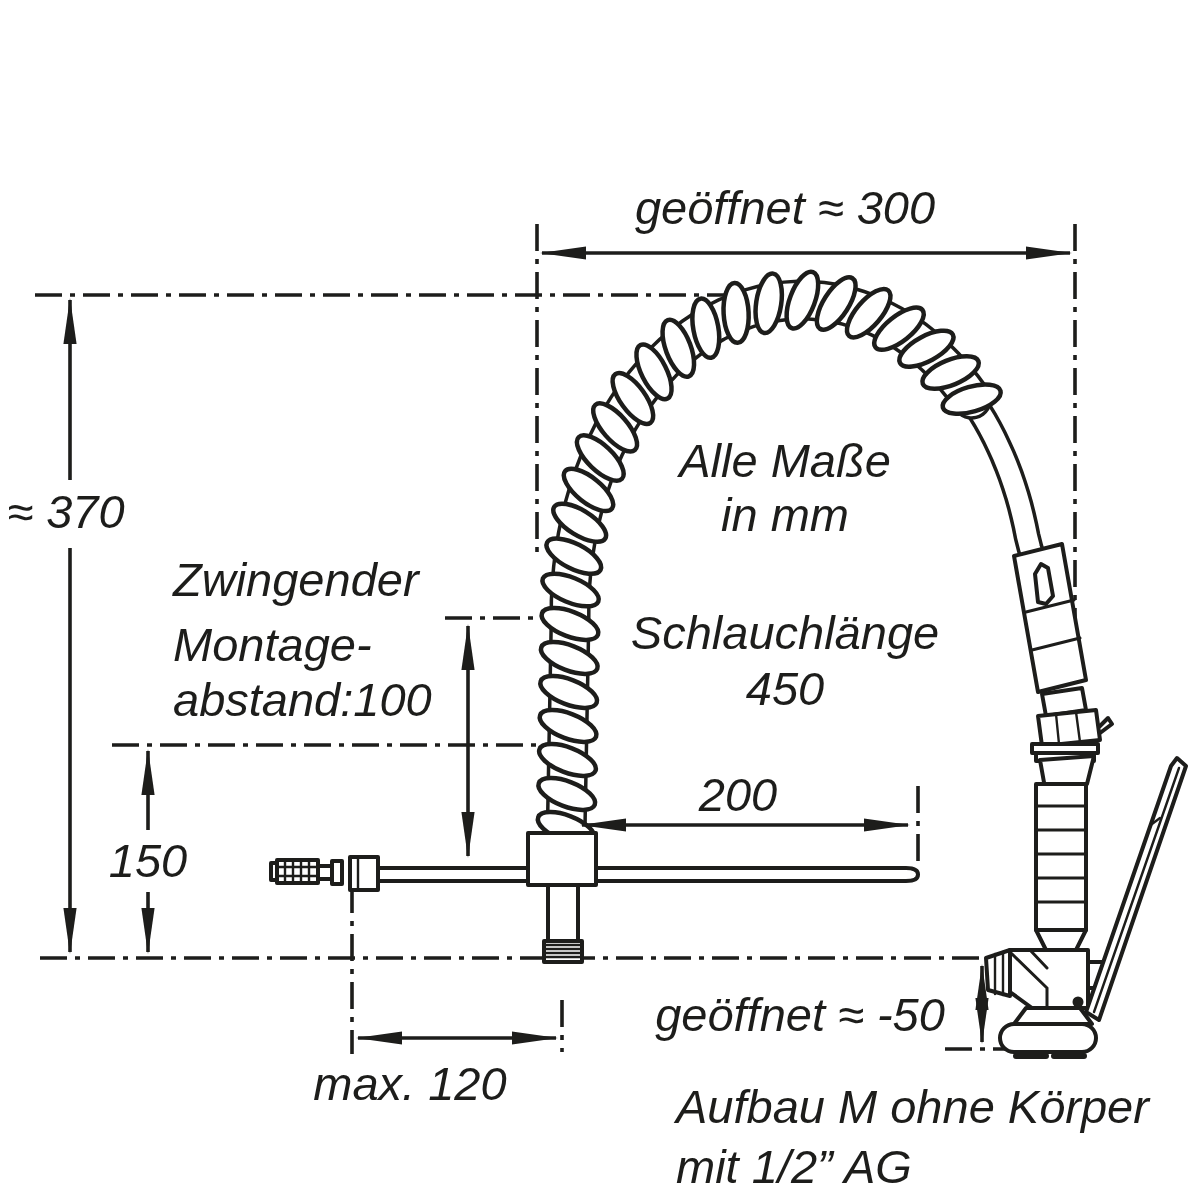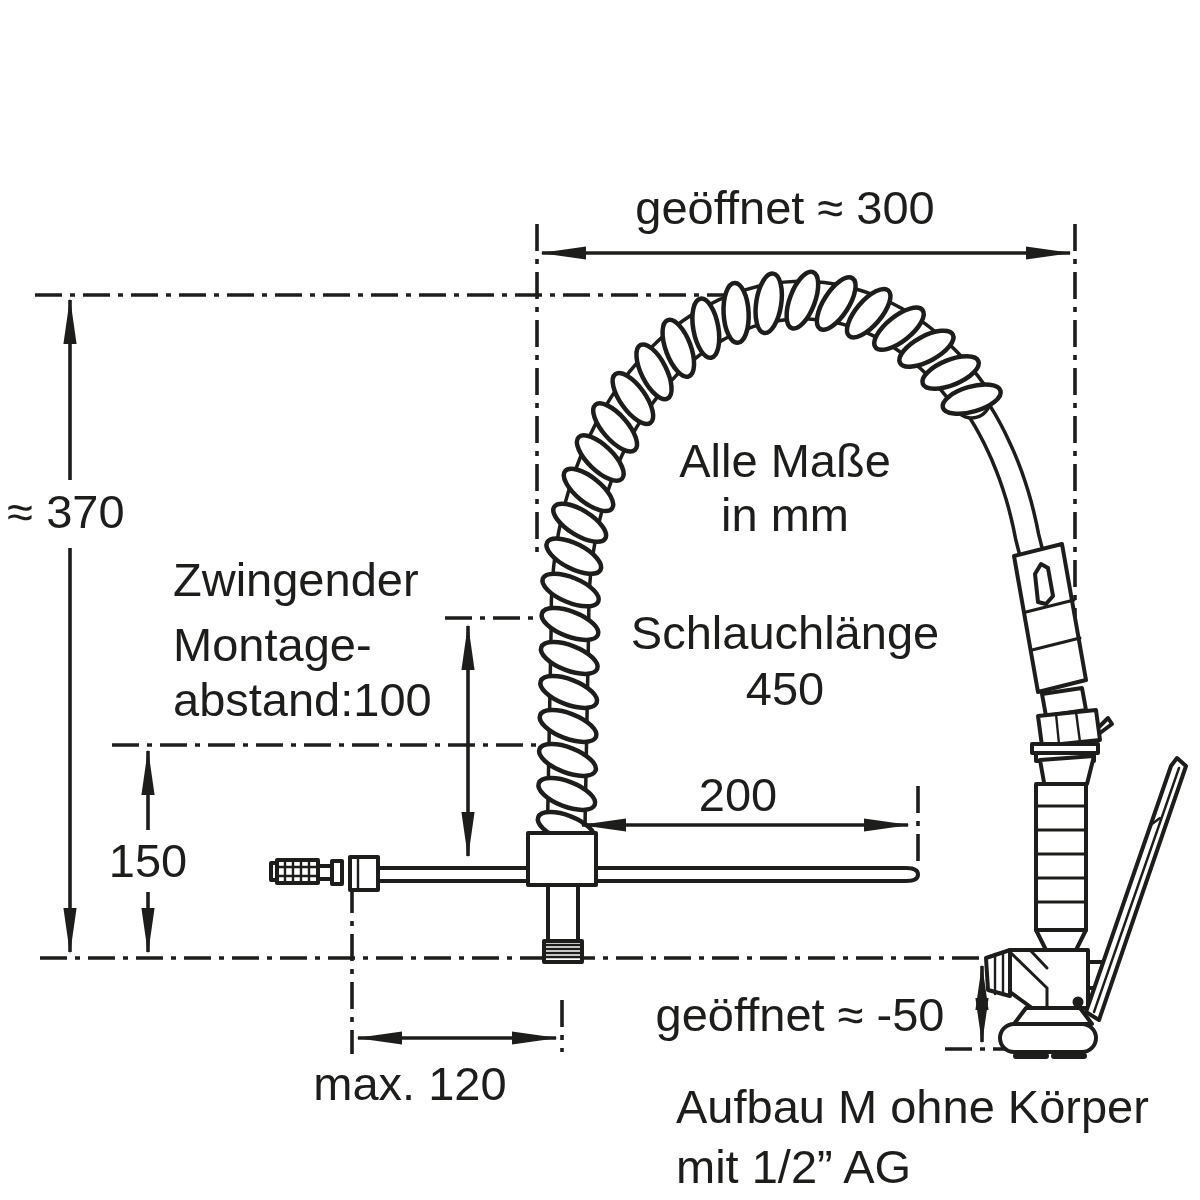--- a/index.html
+++ b/index.html
@@ -1,20 +1,21 @@
 <!DOCTYPE html>
 <html><head>
 <meta charset="utf-8">
 <style>
   html,body { margin:0; padding:0; background:#ffffff; }
   .stage {
     position:relative;
     width:1200px; height:1200px;
     background:#ffffff;
     overflow:hidden;
+    font-style:italic;
   }
   svg { position:absolute; inset:0; }
   
   .cl   { stroke:#1d1d1b; stroke-width:3.6; fill:none; stroke-dasharray:27 8 5 8; }
   
   .dim  { stroke:#1d1d1b; stroke-width:3.6; fill:none; }
   
   .out  { stroke:#1d1d1b; stroke-width:4; fill:#ffffff; stroke-linejoin:round; stroke-linecap:round; }
   
   .ln   { stroke:#1d1d1b; stroke-width:3; fill:none; stroke-linecap:round; }

